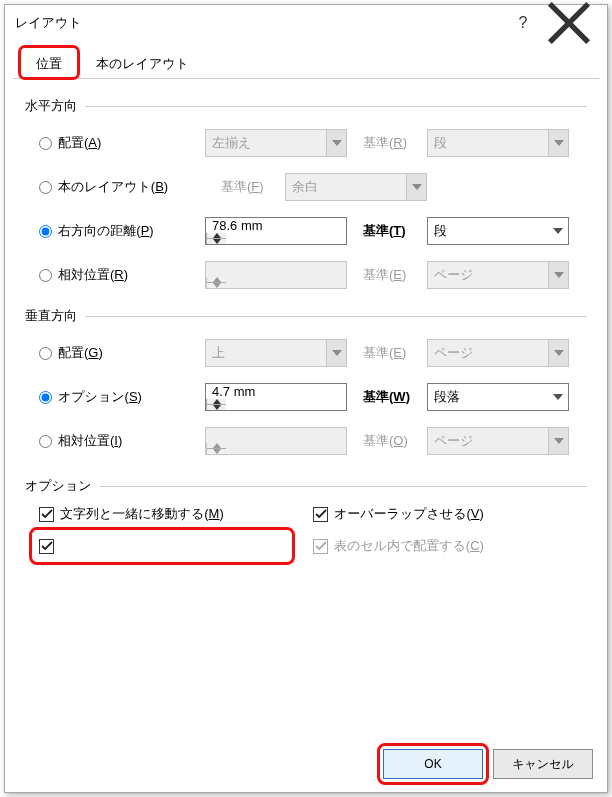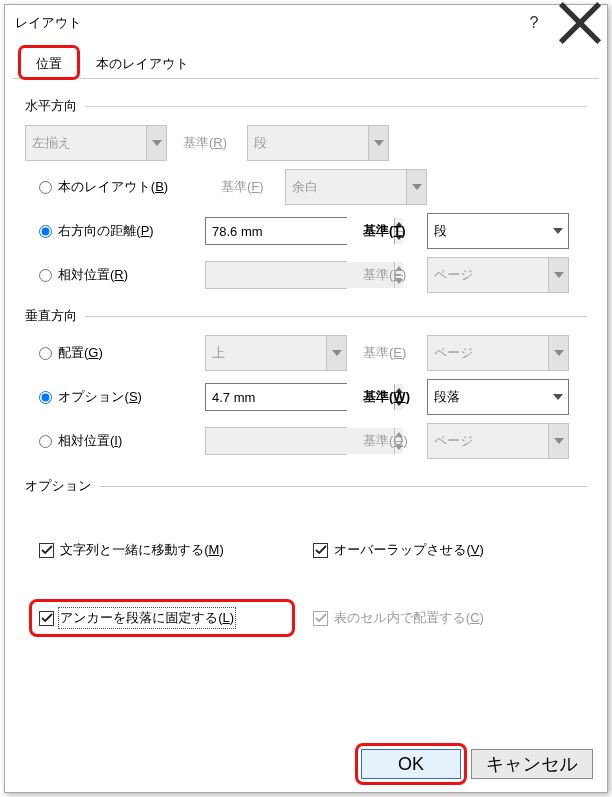--- a/index.html
+++ b/index.html
@@ -12,21 +12,21 @@
     width: 612px;
     height: 797px;
     position: relative;
   }
   .win {
     position:absolute; left:4px; top:4px; width:604px; height:789px;
     background:#fff; border:1px solid #a8a8a8; box-shadow: 2px 2px 6px rgba(0,0,0,0.3);
     display:flex; flex-direction:column;
   }
   .titlebar {
-    height:36px; display:flex; align-items:center; padding:0 4px 0 10px;
+    height:36px; display:flex; align-items:center; padding:0 15px 0 10px;
     background:#fff;
   }
   .titlebar .title { flex:1; font-size:13px; }
   .titlebar .tbtn {
     width:46px; height:30px; display:flex; align-items:center; justify-content:center;
     font-size:16px; color:#333;
   }
 
   .tabs {
     display:flex; margin:4px 8px 0 8px; height:34px; border-bottom:1px solid #ccc;
@@ -53,57 +53,57 @@
   .row {
     display:flex; align-items:center; height:44px;
   }
   .row .radcell { width:180px; display:flex; align-items:center; }
   .row .radcell input[type=radio] { margin:0 6px 0 14px; }
   .row .valcell { width:142px; }
   .row .refcell { width:80px; text-align:left; padding-left:16px; }
   .row .ref2cell { flex:1; }
 
   .selbox {
-    width:142px; height:36px; display:inline-flex; align-items:center;
+    width:142px; height:28px; display:inline-flex; align-items:center;
     border:1px solid #9d9d9d; background:#fff; position:relative;
   }
   .selbox.disabled { background:#efefef; color:#888; border-color:#c5c5c5; }
   .selbox .val { flex:1; padding:0 6px; overflow:hidden; white-space:nowrap; }
   .selbox .arrow {
     width:20px; height:100%; display:flex; align-items:center; justify-content:center;
   }
   .selbox .arrow svg { width:10px; height:6px; }
   .selbox.disabled .arrow { border-left:1px solid #c5c5c5; background:#e2e2e2; }
   .selbox.enabled .arrow { border-left:1px solid #bbb; background:#f0f0f0; }
   .selbox.enabled.plain .arrow { border:none; background:transparent; }
 
   .spinbox {
     width:142px; height:28px; display:inline-flex; align-items:stretch;
-    border:1px solid #7a7a7a; background:#fff;
+    border:1px solid #7a7a7a; background:#fff;flex-direction:column;
   }
   .spinbox input {
     flex:1; border:none; padding:0 6px; font-family:inherit; font-size:13px; outline:none;
   }
   .spinbox .spinbtns { width:20px; display:flex; flex-direction:column; border-left:1px solid #aaa; }
   .spinbox .spinbtns div { flex:1; display:flex; align-items:center; justify-content:center; background:#f0f0f0; }
   .spinbox .spinbtns div + div { border-top:1px solid #aaa; }
   .spinbox .spinbtns svg { width:8px; height:5px; }
 
   .disabledtext { color:#9b9b9b; }
   .bold { font-weight:bold; }
   u.key { text-decoration: underline; }
   .lab u.key { text-decoration: underline; }
   .lab { white-space:nowrap; }
 
   .options { margin-top:14px; }
   .optgrid {
     display:grid; grid-template-columns: 1fr 1fr;
     row-gap:14px; margin:10px 0 0 14px;
   }
-  .chkitem { display:flex; align-items:center;margin-top:36px; }
+  .chkitem { display:flex; align-items:center; }
   .chkbox {
     width:15px; height:15px; border:1px solid #333; background:#fff; margin-right:6px;
     display:inline-flex; align-items:center; justify-content:center;
   }
   .chkbox.disabled { border-color:#aaa; }
   .chkbox svg { width:12px; height:10px; }
   .chkbox.disabled svg path { stroke:#aaa; }
   .hlbox {
     position:absolute;
     border:3px solid #e11; border-radius:8px; pointer-events:none;
@@ -112,21 +112,21 @@
     outline:1px dotted #555; outline-offset:1px;
   }
 
   .footer {
     height:56px; border-top:none; display:flex; justify-content:flex-end; align-items:center; padding:0 14px;
     gap:10px;
   }
   .btn {
     height:30px; min-width:100px; border:1px solid #8b8b8b; background:#e9e9e9;
     display:inline-flex; align-items:center; justify-content:center;
-    font-family:inherit; font-size:18px;
+    font-family:inherit; font-size:12px;
     padding:11px 14px;
   }
   .btn.primary { border:1px solid #2e6fc0; background:#e5f1fb; }
 
 </style>
 </head>
 <body>
 
 <div class="win">
   <div class="titlebar">
@@ -145,20 +145,24 @@
   </div>
 
   <div class="content">
 
     <div class="section-label">
       <span class="txt">水平方向</span>
         <span class="line"></span>
     </div>
 
     <div class="row">
+      <div class="radcell">
+          <input type="radio" name="h" style="">
+          <span class="lab"><span>配置</span>(<u class="key">A</u>)</span>
+        </div>
       <div class="valcell">
         <div class="selbox disabled">
           <span class="val disabledtext">左揃え</span>
           <span class="arrow">
               <svg viewBox="0 0 10 6">
                 <path d="M0 0 L5 6 L10 0" fill="#8a8a8a"></path>
               </svg>
             </span>
         </div>
       </div>
@@ -386,21 +390,20 @@
             </svg>
           </span>
         <span class="lab"><span>オーバーラップさせる</span>(<u class="key">V</u>)</span>
       </div>
       <div class="chkitem" style="position:relative">
         <span class="chkbox">
             <svg viewBox="0 0 12 10">
               <path d="M1 5 L4.2 8 L11 1" stroke="#222" stroke-width="1.8" fill="none"></path>
             </svg>
           </span>
-        <span class="lab dotted"><span>アンカーを段落に固定する</span>(<u class="key">L</u>)</span>
         <div class="hlbox" style="left:-10px; top:-10px; right:18px; bottom:-10px;"></div>
       </div>
       <div class="chkitem">
         <span class="chkbox disabled">
             <svg viewBox="0 0 12 10">
               <path d="M1 5 L4.2 8 L11 1" stroke="#aaa" stroke-width="1.8" fill="none"></path>
             </svg>
           </span>
         <span class="lab disabledtext"><span>表のセル内で配置する</span>(<u class="key">C</u>)</span>
       </div>

